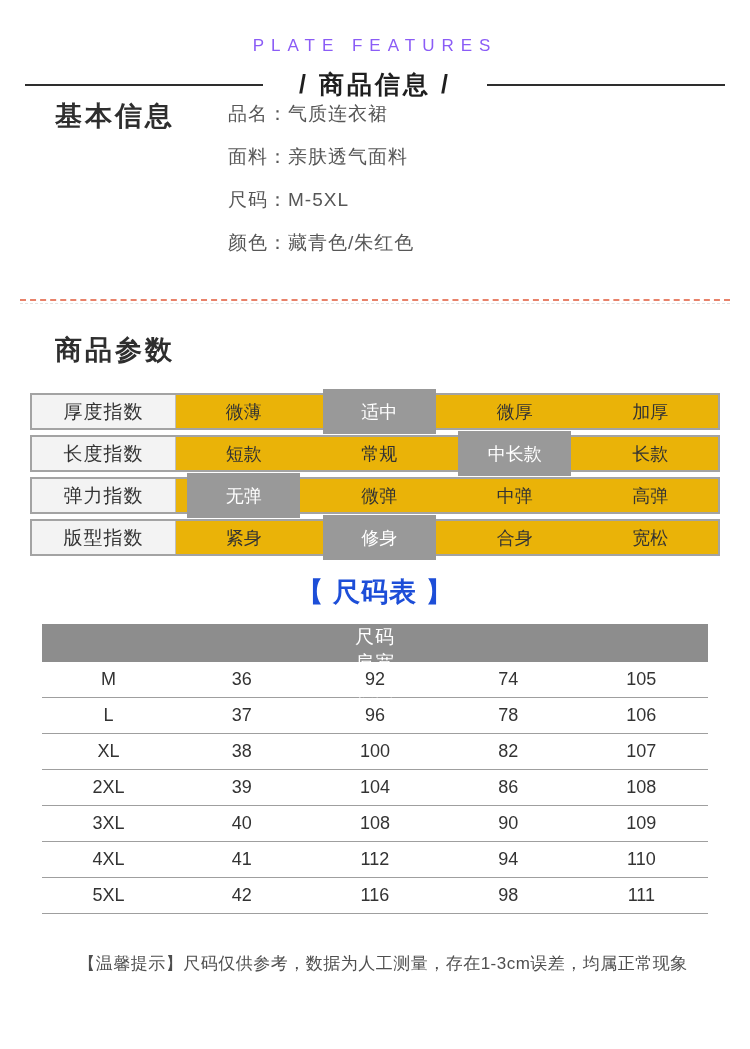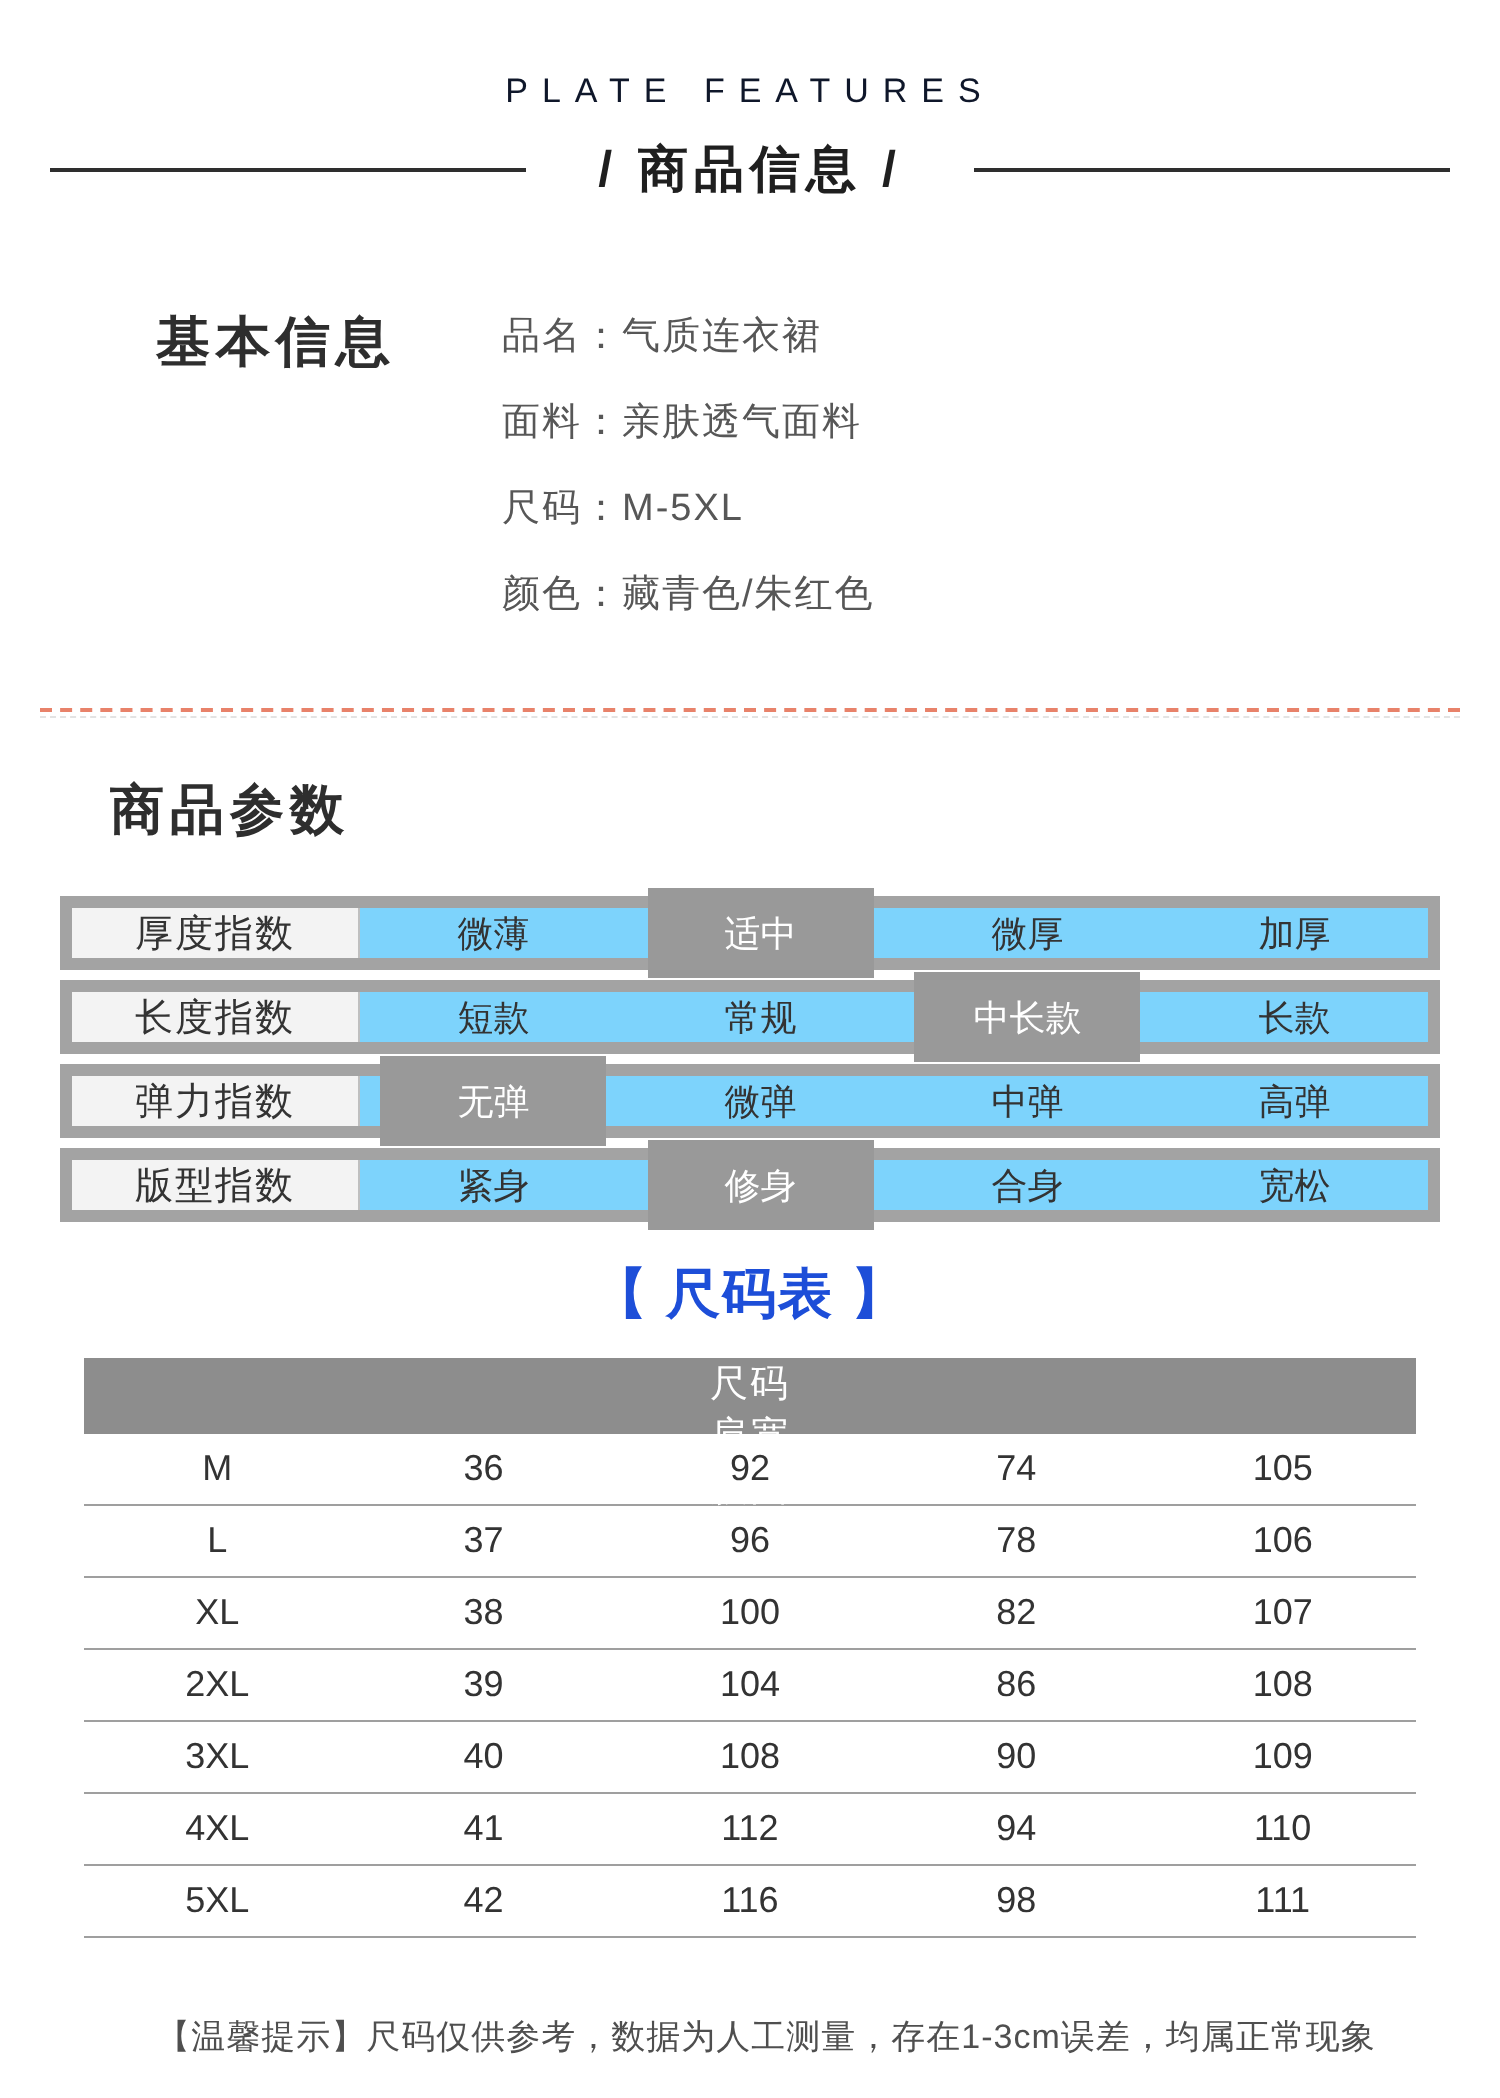--- a/index.html
+++ b/index.html
@@ -8,31 +8,31 @@
     background:#ffffff;
     font-family:"Liberation Sans", sans-serif;
     color:#333;
     overflow:hidden;
   }
   .page { width:750px; height:1049px; position:relative; }
 
   
   .eyebrow {
     padding-top:36px; text-align:center;
-    font-size:17px; letter-spacing:7px; font-weight:500; color:#0f172a;
+    font-size:17px; letter-spacing:7px; font-weight:500; color:#8b5cf6;
   }
   .title-row { display:flex; align-items:center; margin:12px 25px 0 25px;gap:28px; }
   .hline { flex:1; height:2px; background:#2e2e2e; }
   .page-title {
     font-size:25px; font-weight:bold; color:#1f1f1f;
     margin:0 8px; letter-spacing:3px; white-space:nowrap;
   }
 
   
-  .basic { display:flex; margin-top:55px; padding-left:78px; }
+  .basic { display:flex; padding-left:55px; }
   .basic-heading {
     width:173px; font-size:27px; font-weight:bold; color:#2e2e2e;
     letter-spacing:3px; line-height:30px;
   }
   .basic-row { font-size:19px; color:#575757; line-height:25px; margin-bottom:18px; letter-spacing:1px; }
   .basic-row:last-child { margin-bottom:0; }
 
   
   .dashed {
     margin:44px 20px 0 20px; height:5px;
@@ -40,22 +40,22 @@
     border-bottom:1px dashed #e3e3e3;
   }
 
   
   .params-heading {
     margin:28px 0 0 55px; font-size:27px; font-weight:bold;
     color:#2e2e2e; letter-spacing:3px;
   }
   .params-table { margin:25px 30px 0 30px; }
   .param-row {
-    display:flex; height:37px; border:6px solid #a3a3a3;
-    margin-bottom:5px; background:#7dd3fc;justify-content:center;
+    display:flex; height:37px; border:2px solid #a3a3a3;
+    margin-bottom:5px; background:#eab308;justify-content:center;
   }
   .param-label {
     width:144px; background:#f3f3f3; border-right:1px solid #bfbfbf;
     display:flex; align-items:center; justify-content:center;
     font-size:19px; color:#333; letter-spacing:1px;
   }
   .param-opts { flex:1; display:flex; }
   .opt { flex:1; display:flex; align-items:center; justify-content:center; font-size:18px; color:#333; }
   .pill { display:flex; align-items:center; justify-content:center; }
   .pill.sel {

